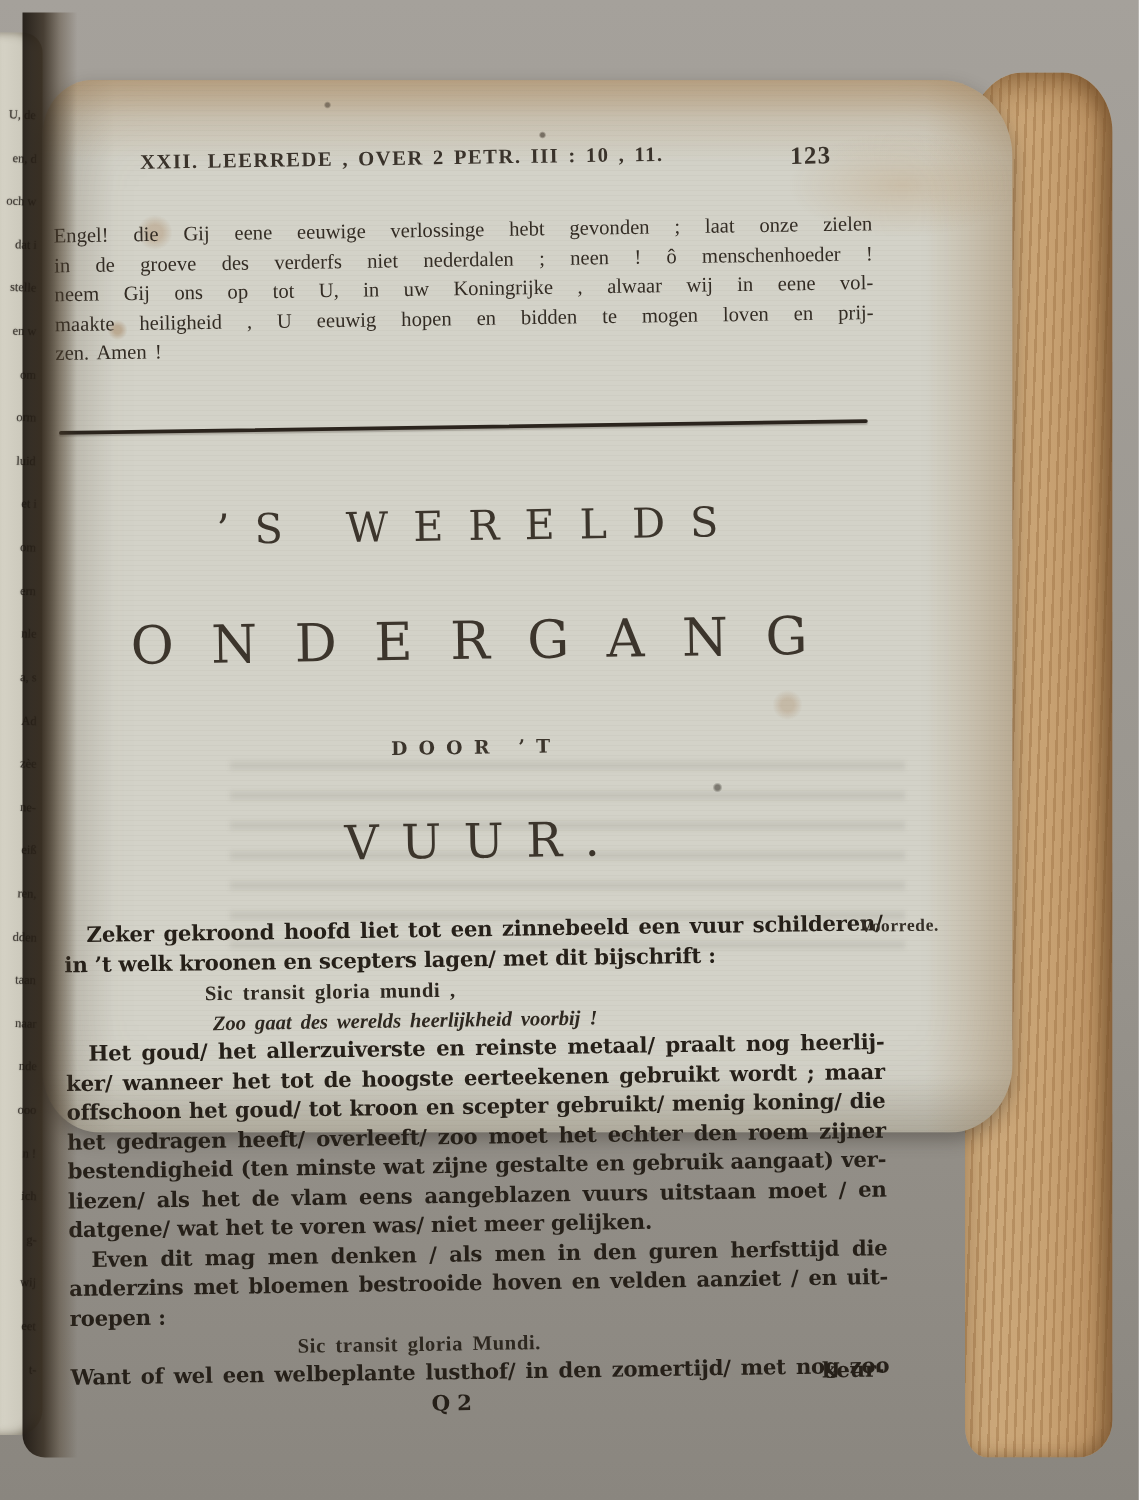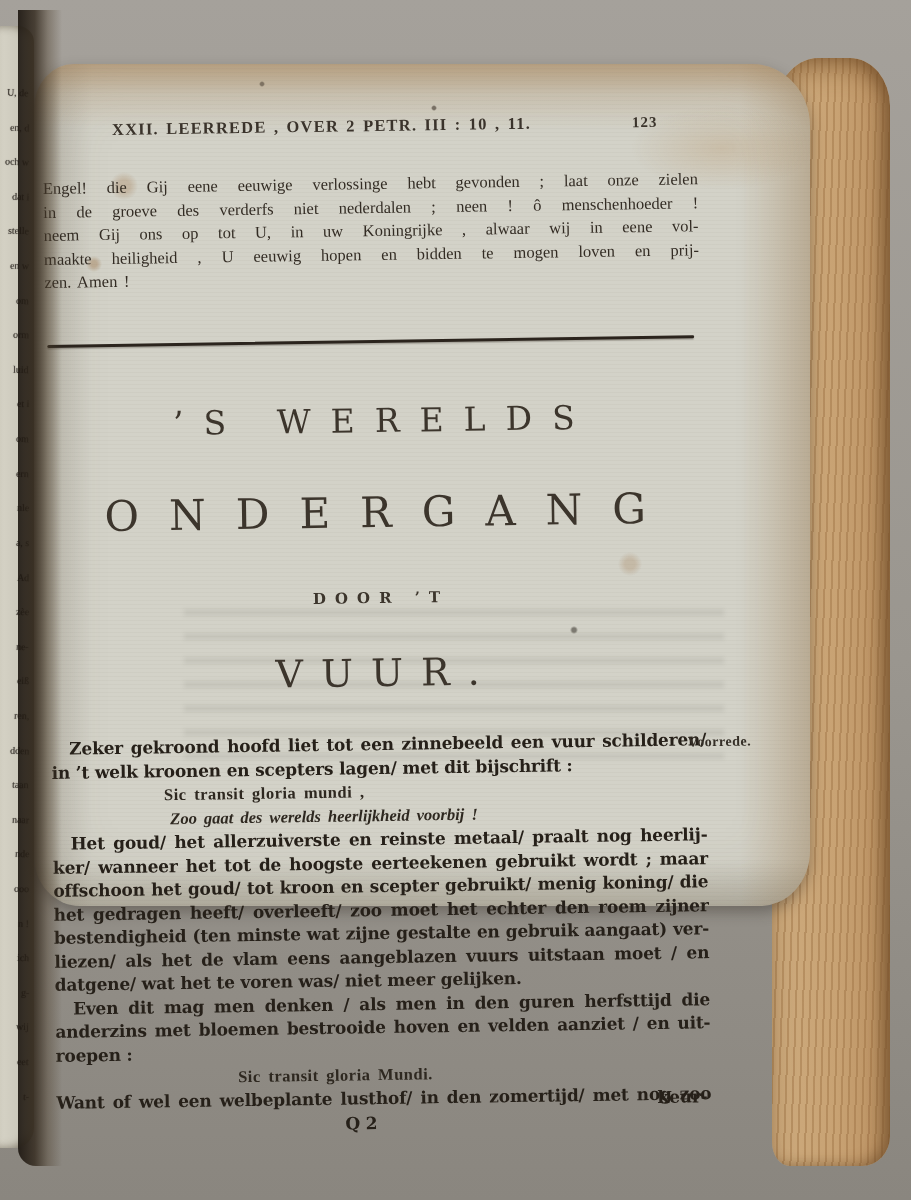--- a/index.html
+++ b/index.html
@@ -66,21 +66,21 @@
     filter:blur(2px);}
   
   .content{
     position:absolute;left:16px;top:0;width:655px;
     transform:rotate(-0.85deg);transform-origin:330px 600px;
     padding-top:52px;color:#332c24;
   }
   .header-row{position:relative;height:24px;}
   .header-title{position:absolute;left:70px;top:0;font-weight:700;font-size:16.5px;
     letter-spacing:1.2px;word-spacing:2px;color:#3a332b;white-space:nowrap;}
-  .page-num{position:absolute;left:590px;top:2px;font-weight:700;font-size:15px;letter-spacing:1px;color:#3a332b;}
+  .page-num{position:absolute;left:590px;top:2px;font-weight:700;font-size:20px;letter-spacing:1px;color:#3a332b;}
   .intro{margin-top:32px;}
   .r-line{font-size:16.5px;line-height:23.5px;text-align:justify;text-align-last:justify;word-spacing:2.5px;}
   .r-line.last{text-align-last:left;}
   .rule{height:3.5px;background:#2b241d;border-radius:2px;margin:50px 6px 0 2px;
     box-shadow:0 1.5px 1px rgba(43,36,29,.25);}
   .t1,.t2,.t3,.t4{font-family:"DejaVu Serif",serif;text-align:center;color:#3c352c;white-space:nowrap;}
   .t1{margin-top:58px;font-size:33px;letter-spacing:20px;padding-left:20px;}
   .t2{margin-top:48px;font-size:42px;letter-spacing:30px;padding-left:30px;}
   .t3{margin-top:52px;font-size:15px;letter-spacing:9px;padding-left:9px;font-weight:700;}
   .t4{margin-top:44px;font-size:38px;letter-spacing:18px;padding-left:18px;}

